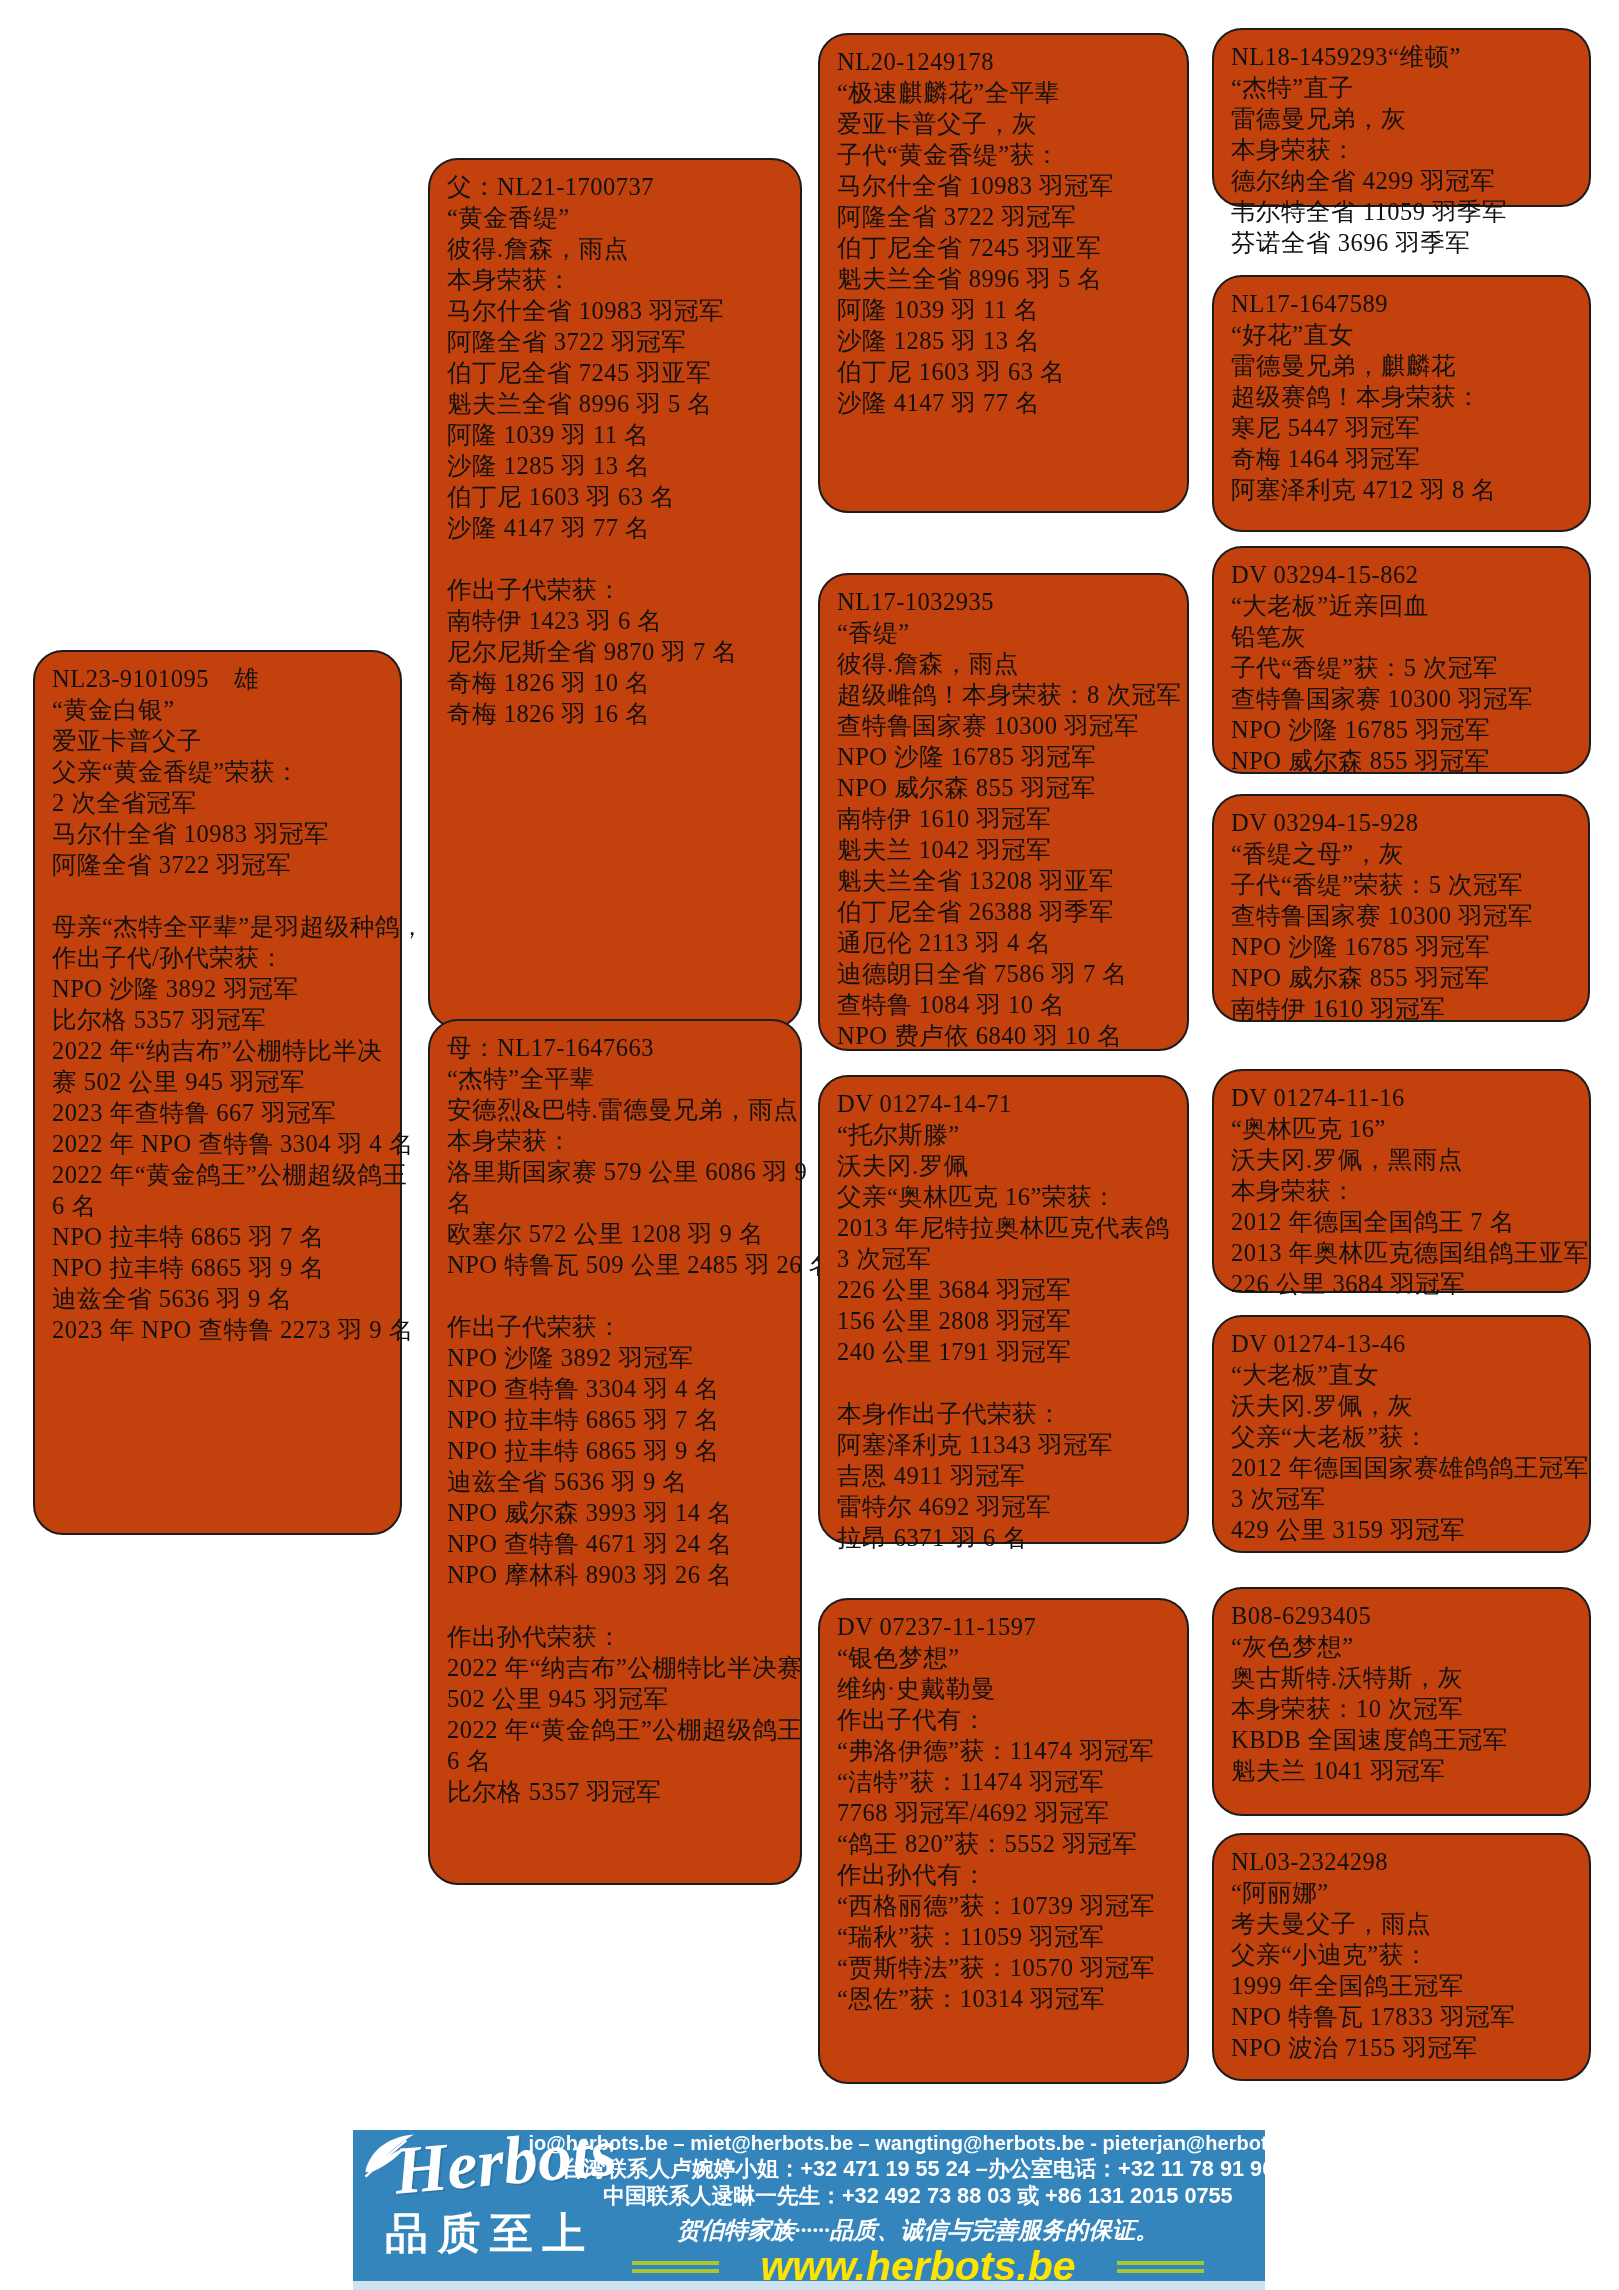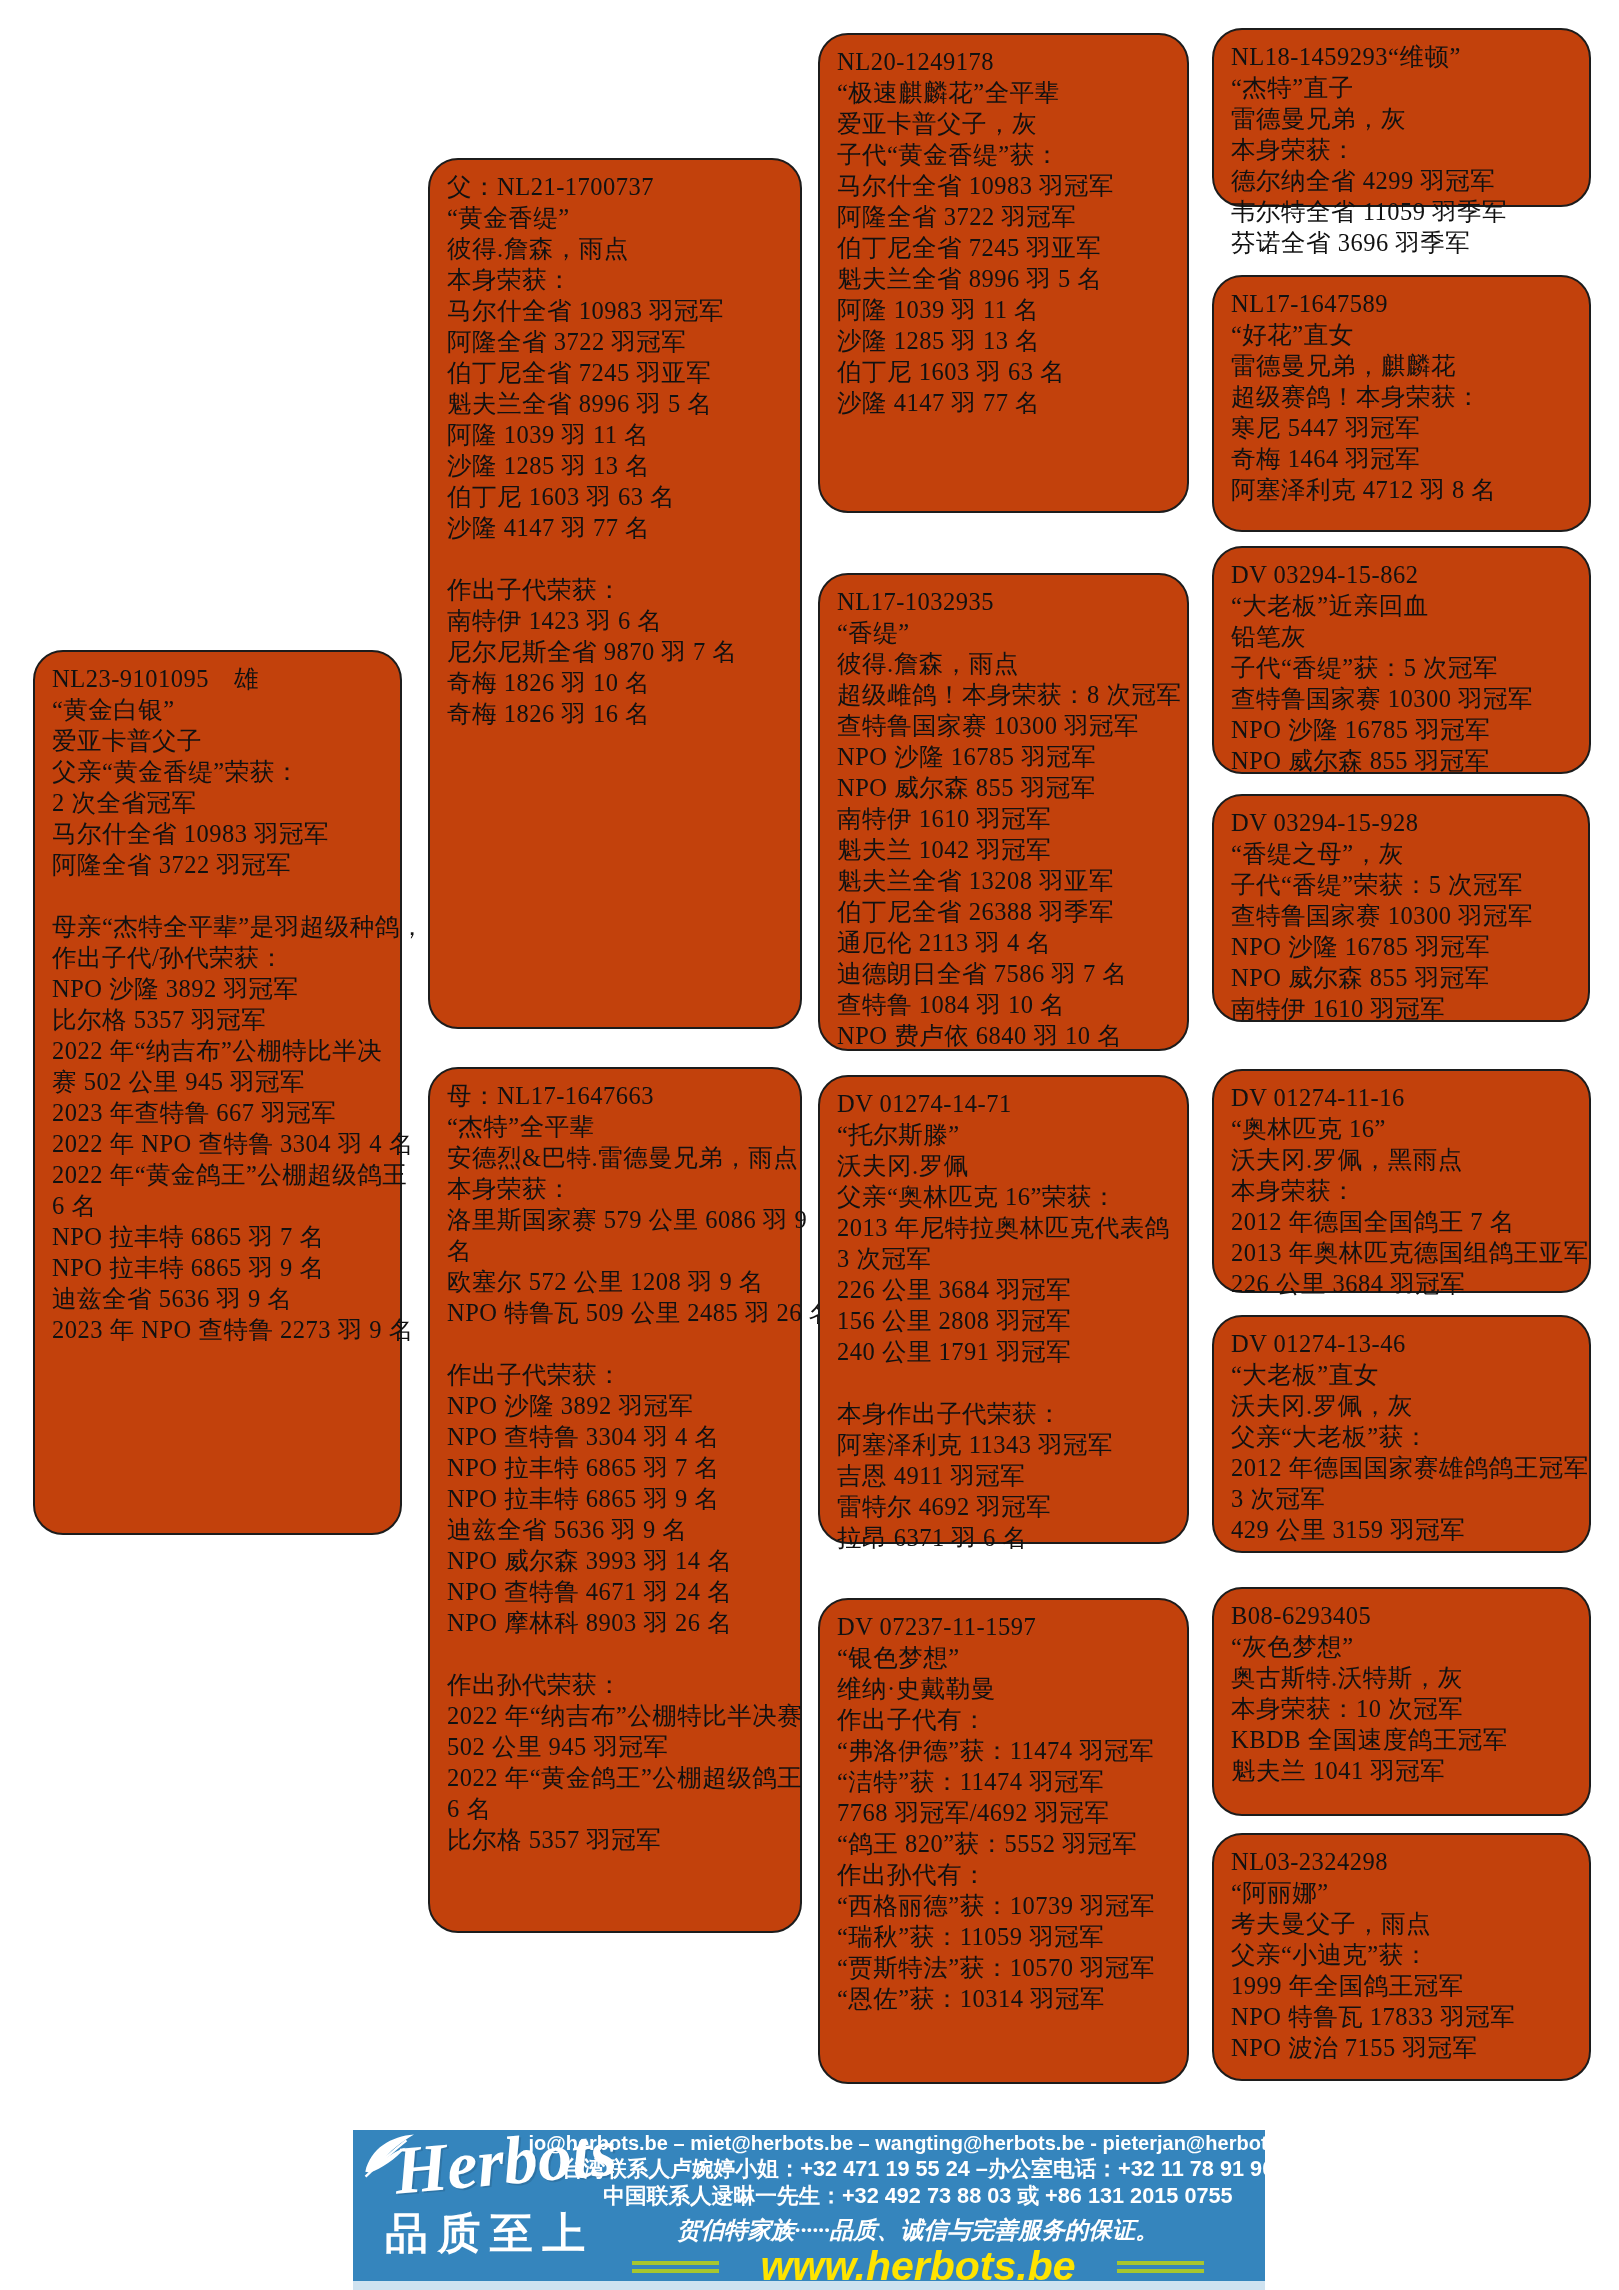--- a/index.html
+++ b/index.html
@@ -6,21 +6,21 @@
   #page{position:relative;width:1620px;height:2290px;background:#ffffff;overflow:hidden;
         font-family:"Liberation Serif","DejaVu Serif",serif;}
   .pbox{position:absolute;box-sizing:border-box;border:2.8px solid #1c1c1c;border-radius:30px;
         background:#c2410c;padding:11.3px 11.3px 7.5px 17px;font-size:24.5px;line-height:31px;
         color:#111;letter-spacing:0.5px;}
   .pbox .line{min-height:31px;white-space:nowrap;}
   
   #b-subject{left:33px;top:650px;width:369px;height:885px;}
   
   #b-father{left:428px;top:158px;width:374px;height:871px;}
-  #b-mother{left:428px;top:1067px;width:374px;height:866px;}
+  #b-mother{left:428px;top:1019px;width:374px;height:866px;}
   
   #b-g3-1{left:818px;top:33px;width:371px;height:480px;}
   #b-g3-2{left:818px;top:556px;width:371px;height:478px;margin-top:17px;}
   #b-g3-3{left:818px;top:1075px;width:371px;height:469px;}
   #b-g3-4{left:818px;top:1598px;width:371px;height:486px;}
   
   #b-g4-1{left:1212px;top:28px;width:379px;height:179px;}
   #b-g4-2{left:1212px;top:275px;width:379px;height:257px;}
   #b-g4-3{left:1212px;top:546px;width:379px;height:228px;}
   #b-g4-4{left:1212px;top:794px;width:378px;height:228px;}

